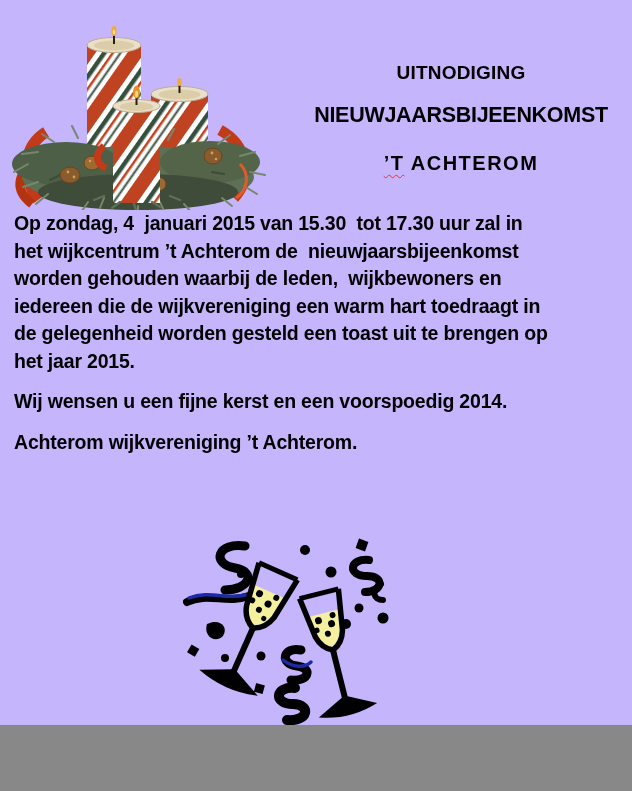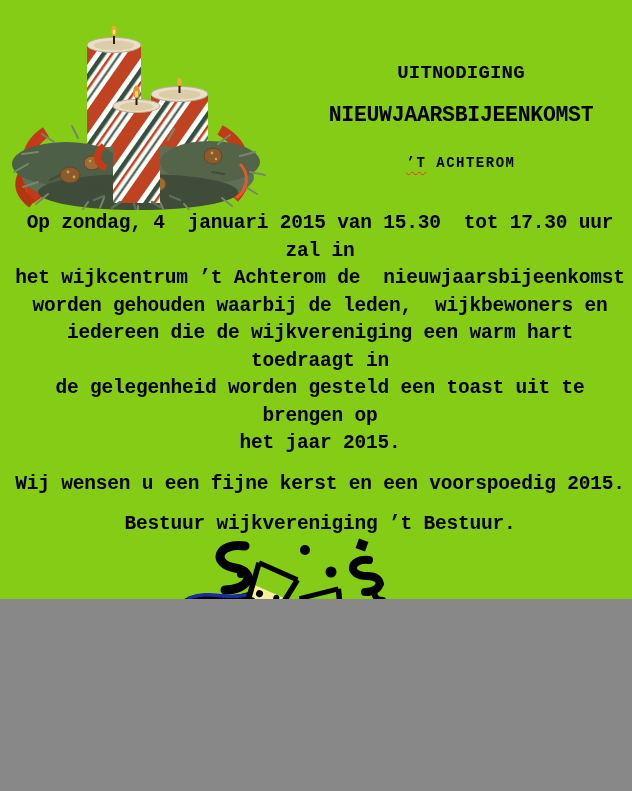--- a/index.html
+++ b/index.html
@@ -1,59 +1,58 @@
 <!DOCTYPE html>
 <html><head>
 <meta charset="utf-8">
 <style>
   html,body{margin:0;padding:0;background:#888;}
   .page{
     position:relative;
-    width:632px;height:599px;
+    width:632px;height:725px;
     margin:0 auto;
-    background:#84cc16;
+    background:#c4b5fd;
     overflow:hidden;
-    font-family:Liberation Mono, monospace;
+    font-family:Liberation Sans, sans-serif;
     font-weight:bold;
     color:#000;
   }
   
   .header{
     position:absolute;left:298px;top:62px;width:326px;
     text-align:center;
   }
   .header .title{
     font-size:19px;line-height:22px;margin:0 0 18px 0;
     letter-spacing:.2px;
   }
   .header .line2,.header .line3{
     font-size:21.5px;line-height:27px;margin:16px;
     letter-spacing:-.3px;
   }
   .header .subtitle{
-    font-size:14px;line-height:24px;margin:22px 0 0 0;
+    font-size:20px;line-height:24px;margin:22px 0 0 0;
     letter-spacing:1.5px;
   }
   .spellcheck{
     text-decoration-line:underline;
     text-decoration-style:wavy;
     text-decoration-color:#ff2a2a;
     text-decoration-thickness:1px;
     text-underline-offset:4px;
   }
   
   .bodytext{
     position:absolute;left:14px;top:210px;right:6px;
   }
   .bodytext p{
     margin:0 0 13px 0;
     font-size:19.5px;line-height:27.5px;
     white-space:pre-wrap;
     letter-spacing:-.2px;
-    text-align:center;
   }
   
   .candles{position:absolute;left:8px;top:14px;width:260px;height:196px;}
   .glasses{position:absolute;left:183px;top:538px;width:250px;height:200px;}
   svg{display:block;width:100%;height:100%;}
 </style>
 </head>
 <body>
 
 <div class="page">
@@ -160,22 +159,22 @@
     <div class="subtitle"><span class="spellcheck">’T</span><span> ACHTEROM</span></div>
   </div>
 
   <div class="bodytext">
     <p>Op zondag, 4  januari 2015 van 15.30  tot 17.30 uur zal in
 het wijkcentrum ’t Achterom de  nieuwjaarsbijeenkomst
 worden gehouden waarbij de leden,  wijkbewoners en
 iedereen die de wijkvereniging een warm hart toedraagt in
 de gelegenheid worden gesteld een toast uit te brengen op
 het jaar 2015.</p>
-    <p>Wij wensen u een fijne kerst en een voorspoedig 2015.</p>
-    <p>Bestuur wijkvereniging ’t Bestuur.</p>
+    <p>Wij wensen u een fijne kerst en een voorspoedig 2014.</p>
+    <p>Achterom wijkvereniging ’t Achterom.</p>
   </div>
 
   <div class="glasses">
     <svg viewBox="0 0 250 200" xmlns="http://www.w3.org/2000/svg">
 
       <g fill="none" stroke="#000" stroke-linecap="round">
         <path d="M 62,8 C 34,4 28,26 52,30 C 74,34 66,52 42,52" stroke-width="9"></path>
         <path d="M 4,64 C 24,54 44,66 66,58" stroke-width="8"></path>
         <path d="M 186,22 C 166,20 164,38 184,38 C 202,38 200,54 182,54" stroke-width="8"></path>
         <path d="M 198,46 C 188,52 190,62 200,62" stroke-width="6"></path>

